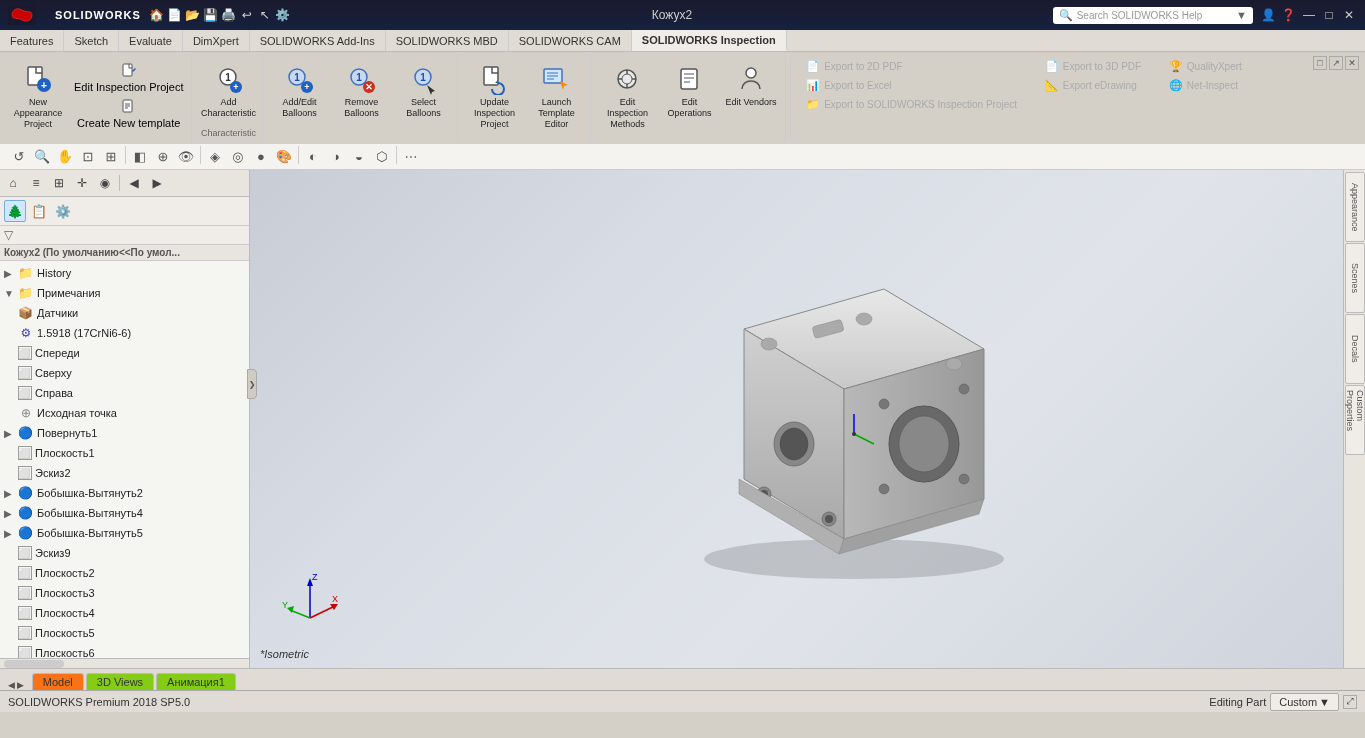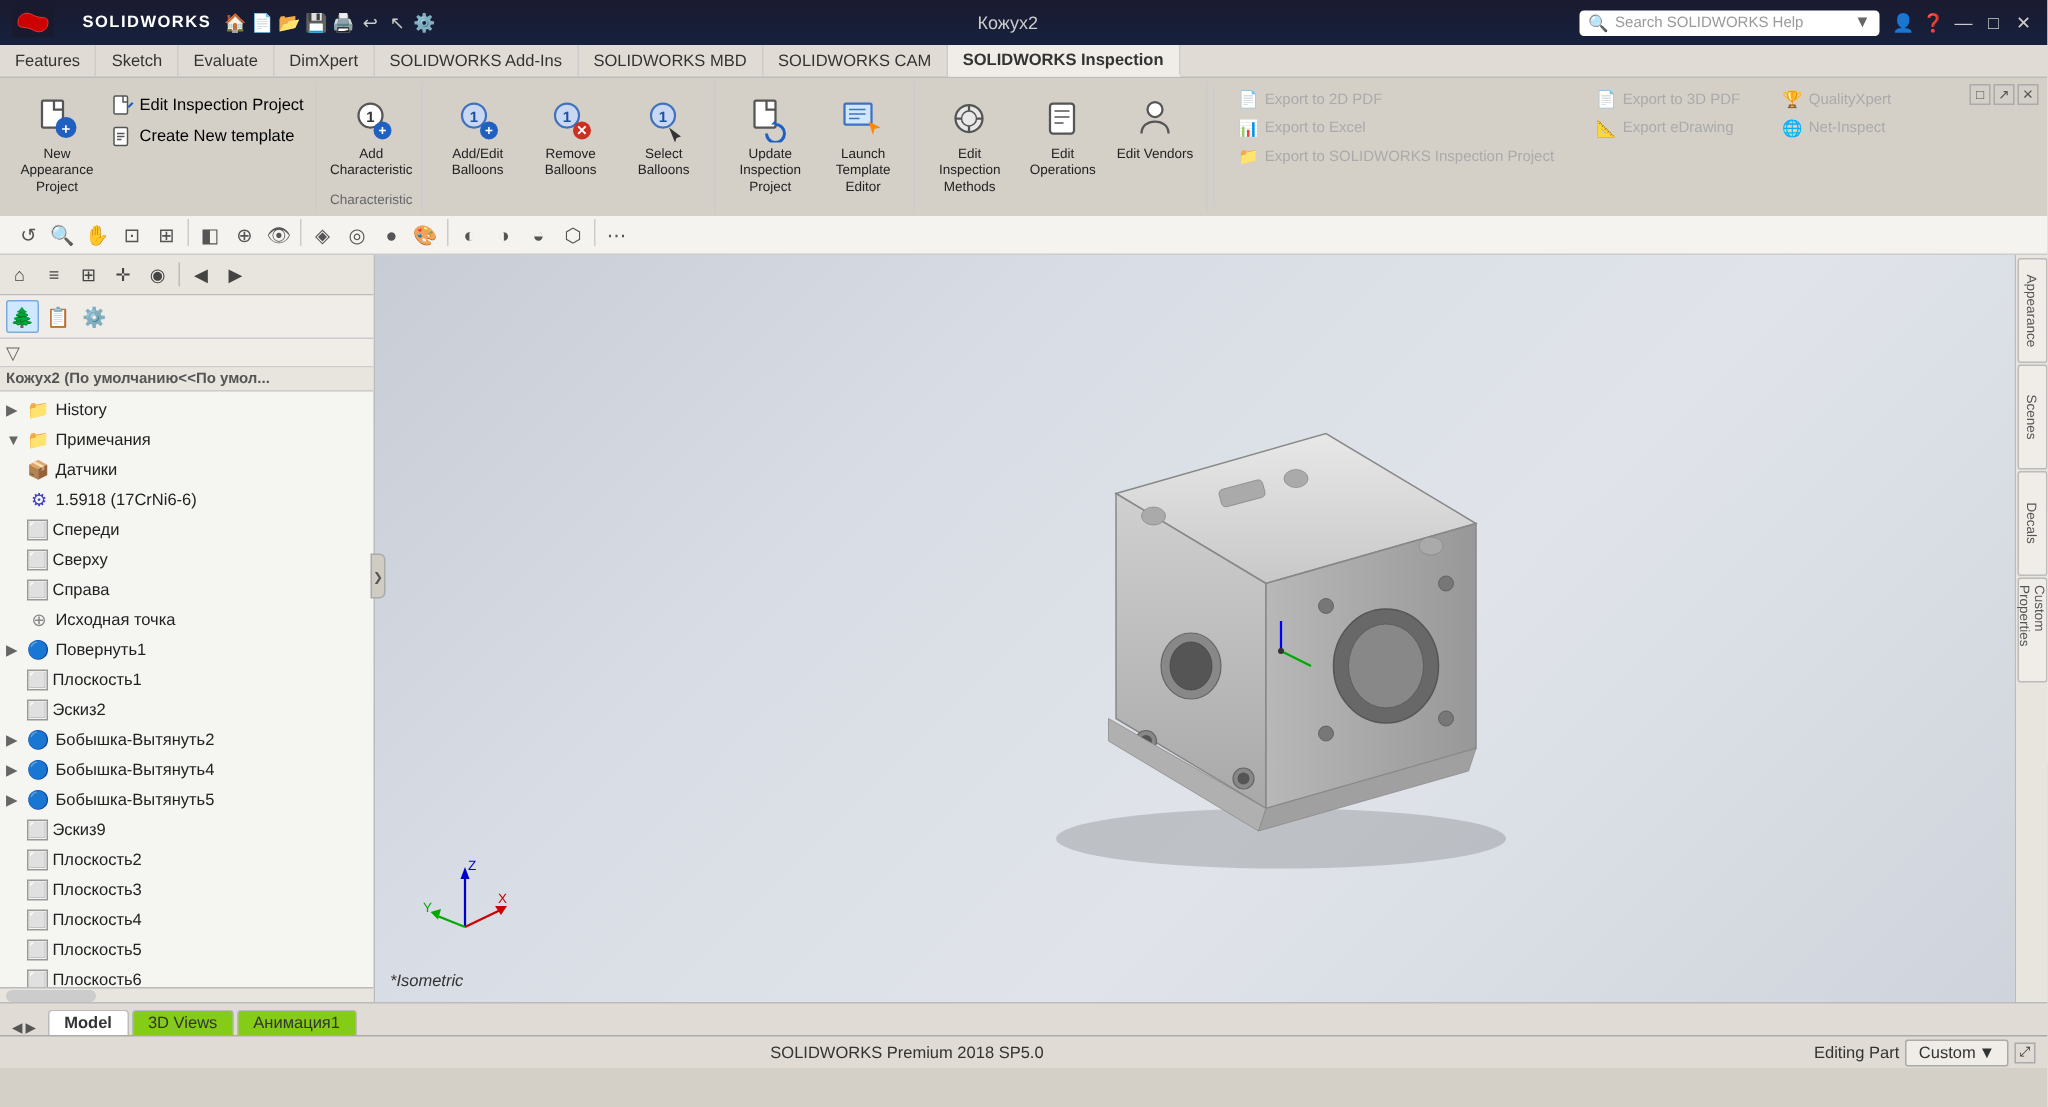--- a/index.html
+++ b/index.html
@@ -93,21 +93,21 @@
       font-size: 9px;
       text-align: center;
       color: #222;
       line-height: 1.2;
       margin-top: 2px;
       max-width: 56px;
       word-wrap: break-word;
     }
     .ribbon-btn-small {
       display: flex;
-      flex-direction: row;
+      flex-direction: column;
       align-items: center;
       padding: 2px 4px;
       cursor: pointer;
       border-radius: 2px;
       gap: 3px;
       white-space: nowrap;
     }
     .ribbon-btn-small .btn-icon-sm { width: 16px; height: 16px; font-size: 12px; display: flex; align-items: center; justify-content: center; }
 
     
@@ -238,37 +238,37 @@
       font-size: 11px;
       cursor: pointer;
       background: #84cc16;
       border: 1px solid #bbb;
       border-bottom: none;
       border-radius: 3px 3px 0 0;
       margin-right: 2px;
       color: #333;
     }
     .bottom-tab.active {
-      background: #ffffff;
-      font-weight: bold;
+      background: #f97316;
+      font-weight: normal;
     }
 
     
     #statusbar {
       height: 22px;
       background: #e0dcd5;
       border-top: 1px solid #aaa;
       display: flex;
       align-items: center;
       padding: 0 8px;
       font-size: 11px;
       color: #333;
       gap: 8px;
     }
-    .status-left { flex: 1; text-align: center; }
+    .status-left { flex: 1; }
     .status-right { display: flex; align-items: center; gap: 4px; }
     .status-btn {
       padding: 0 8px;
       height: 18px;
       background: #f0ede8;
       border: 1px solid #aaa;
       border-radius: 2px;
       cursor: pointer;
       display: flex; align-items: center; gap: 2px;
       font-size: 11px;

